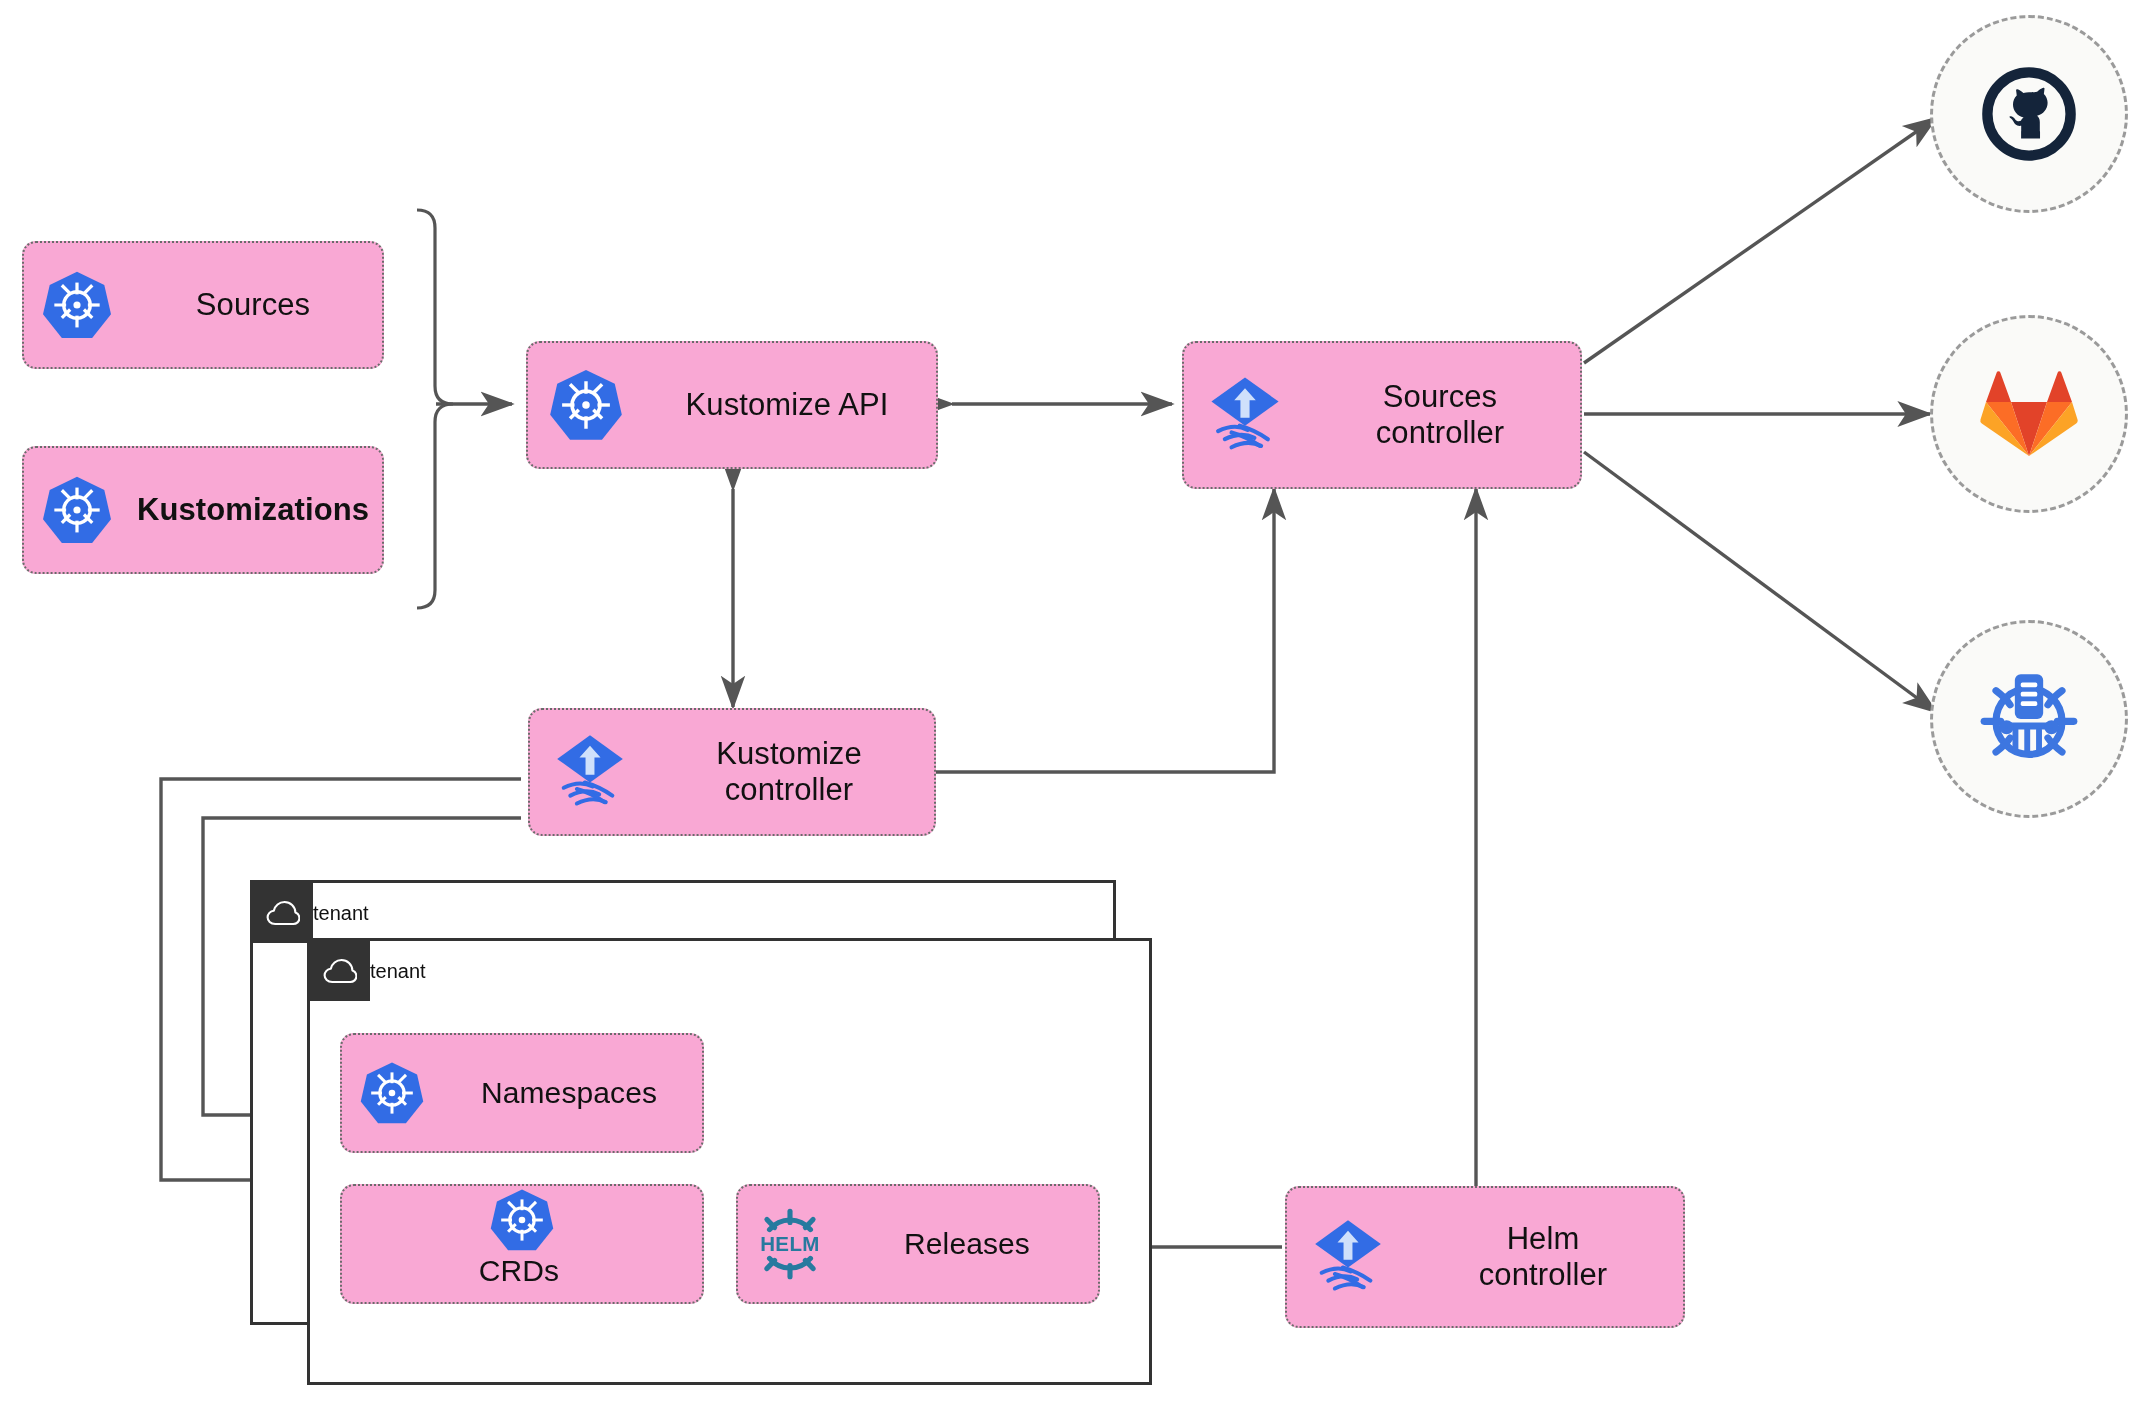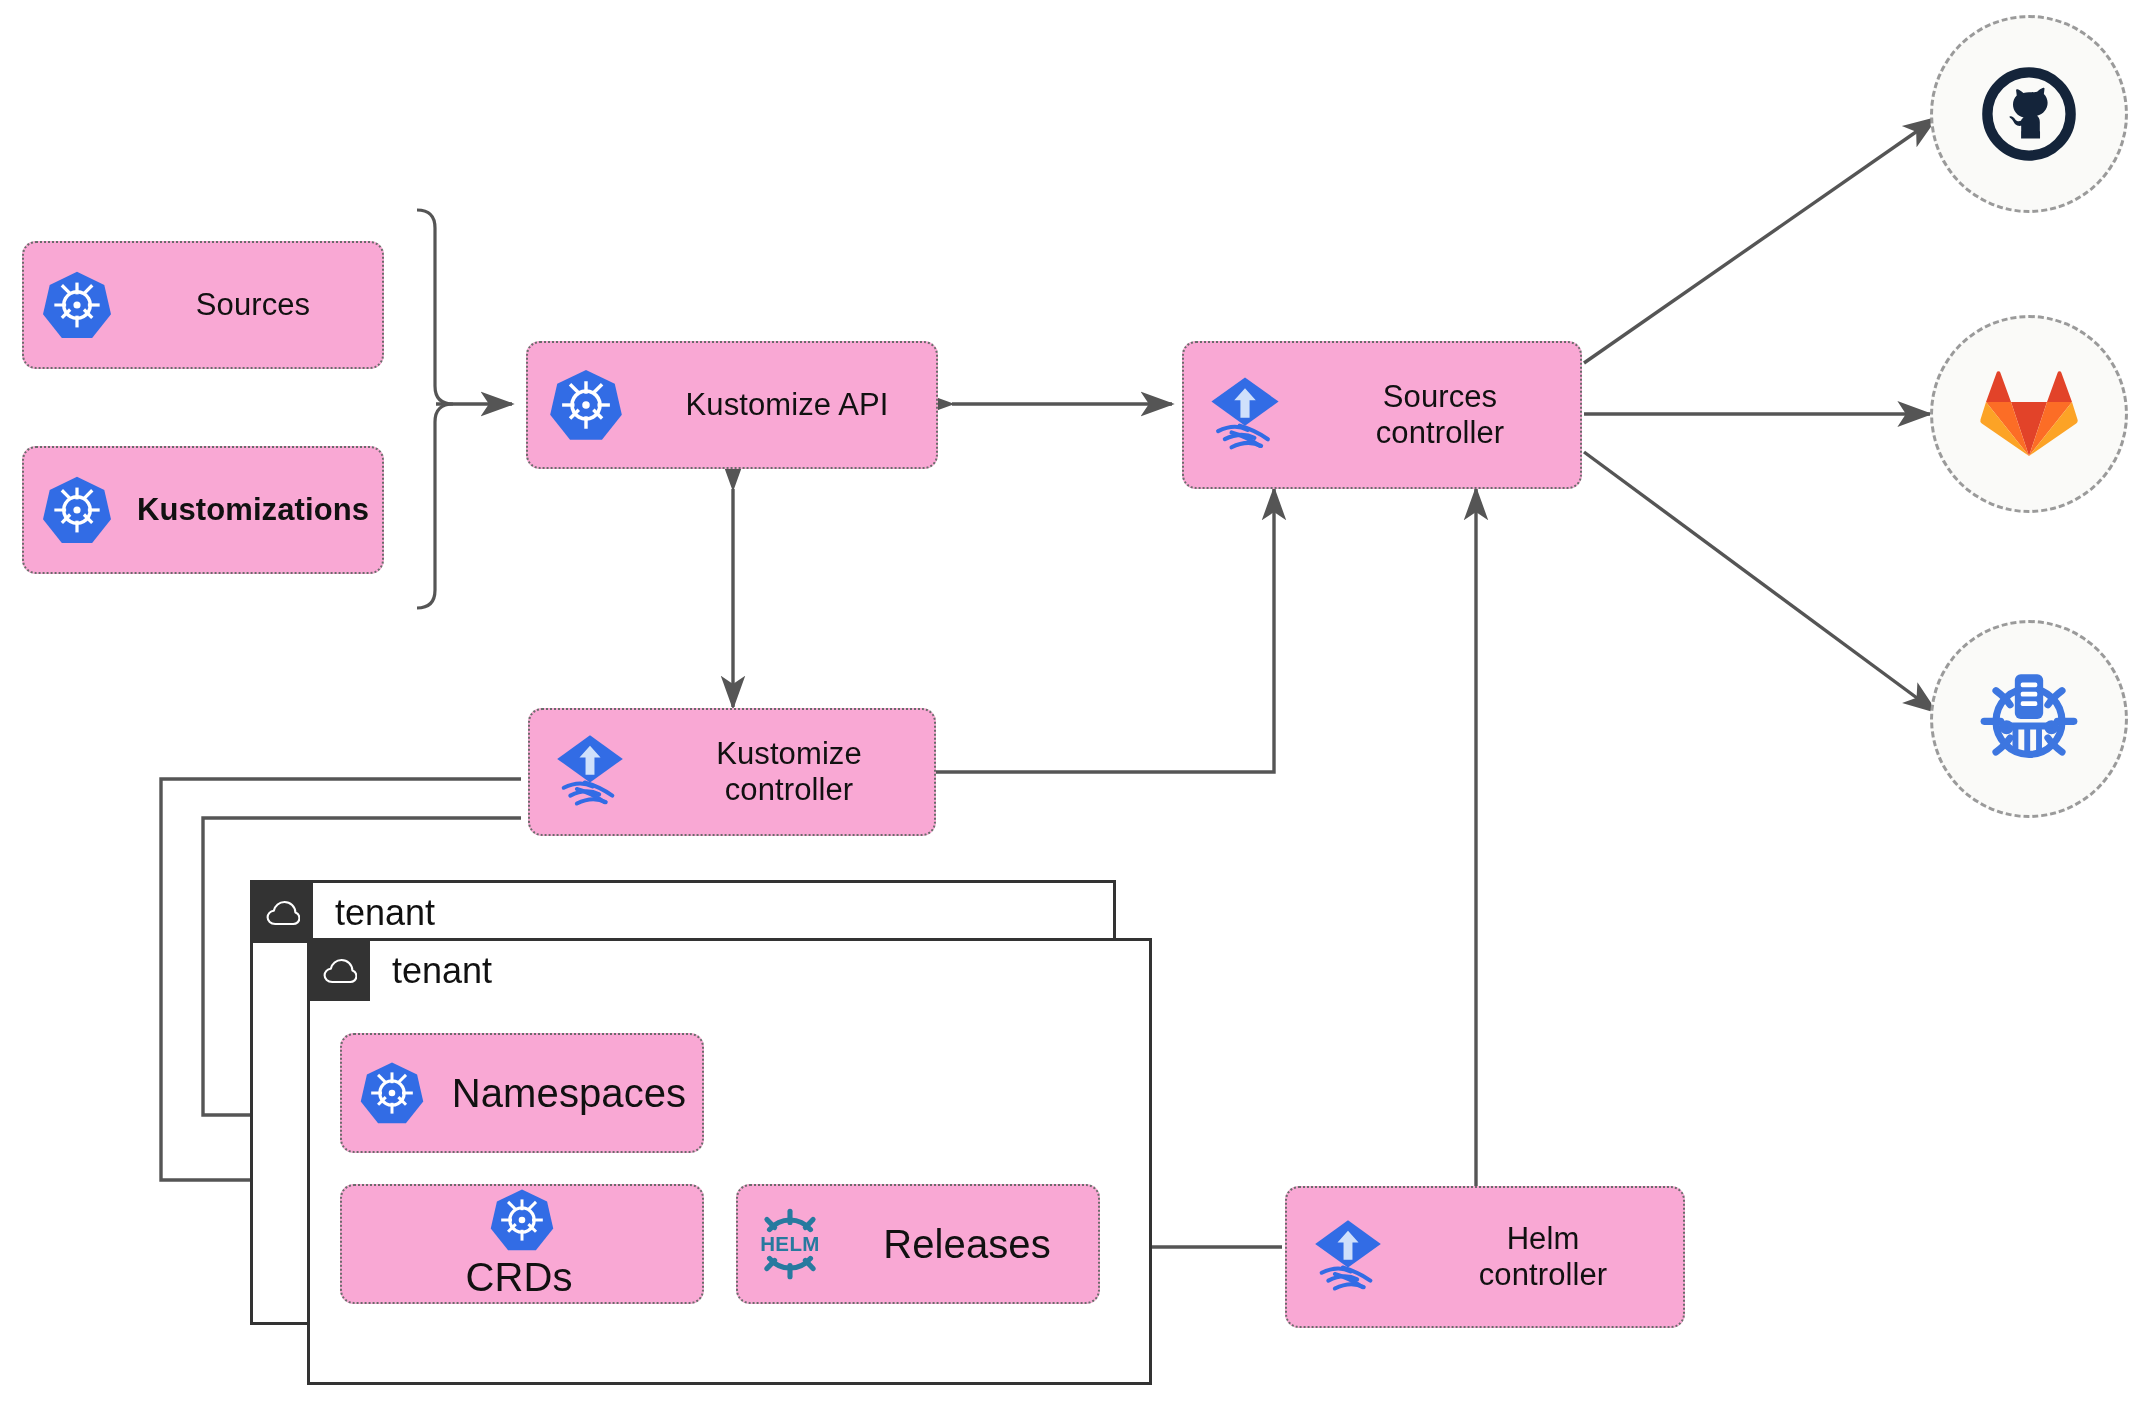--- a/index.html
+++ b/index.html
@@ -21,21 +21,21 @@
   .node .lbl{
     flex:1 1 auto;
     text-align:center;
     color:#111111;
     font-size:31px;
     line-height:1.15;
     letter-spacing:.1px;
     white-space:pre-line;
     padding-right:6px;
   }
-  .node.small .lbl{font-size:40px;}
+  .node.small .lbl{font-size:30px;}
   .circ{
     position:absolute;
     border:3px dashed #9a9a9a;
     border-radius:50%;
     background:#fafaf8;
     box-sizing:border-box;
     display:flex;align-items:center;justify-content:center;
     z-index:3;
   }
   .tenant{
@@ -47,21 +47,21 @@
   }
   .tenant .hdr{
     position:absolute;left:-0px;top:-0px;
     display:flex;align-items:center;
   }
   .tenant .chip{
     width:60px;height:60px;background:#333333;
     display:flex;align-items:center;justify-content:center;
   }
   .tenant .tname{
-    color:#111111;font-size:36px;padding-left:22px;text-align:center;
+    color:#111111;font-size:20px;text-align:center;
   }
 </style>
 </head>
 <body>
 
 <div id="stage">
 
   <svg class="layer" id="edges" viewBox="0 0 2144 1407">
     <defs>
       <marker id="ah" markerWidth="12" markerHeight="12" refX="9.2" refY="4" orient="auto" markerUnits="strokeWidth">

